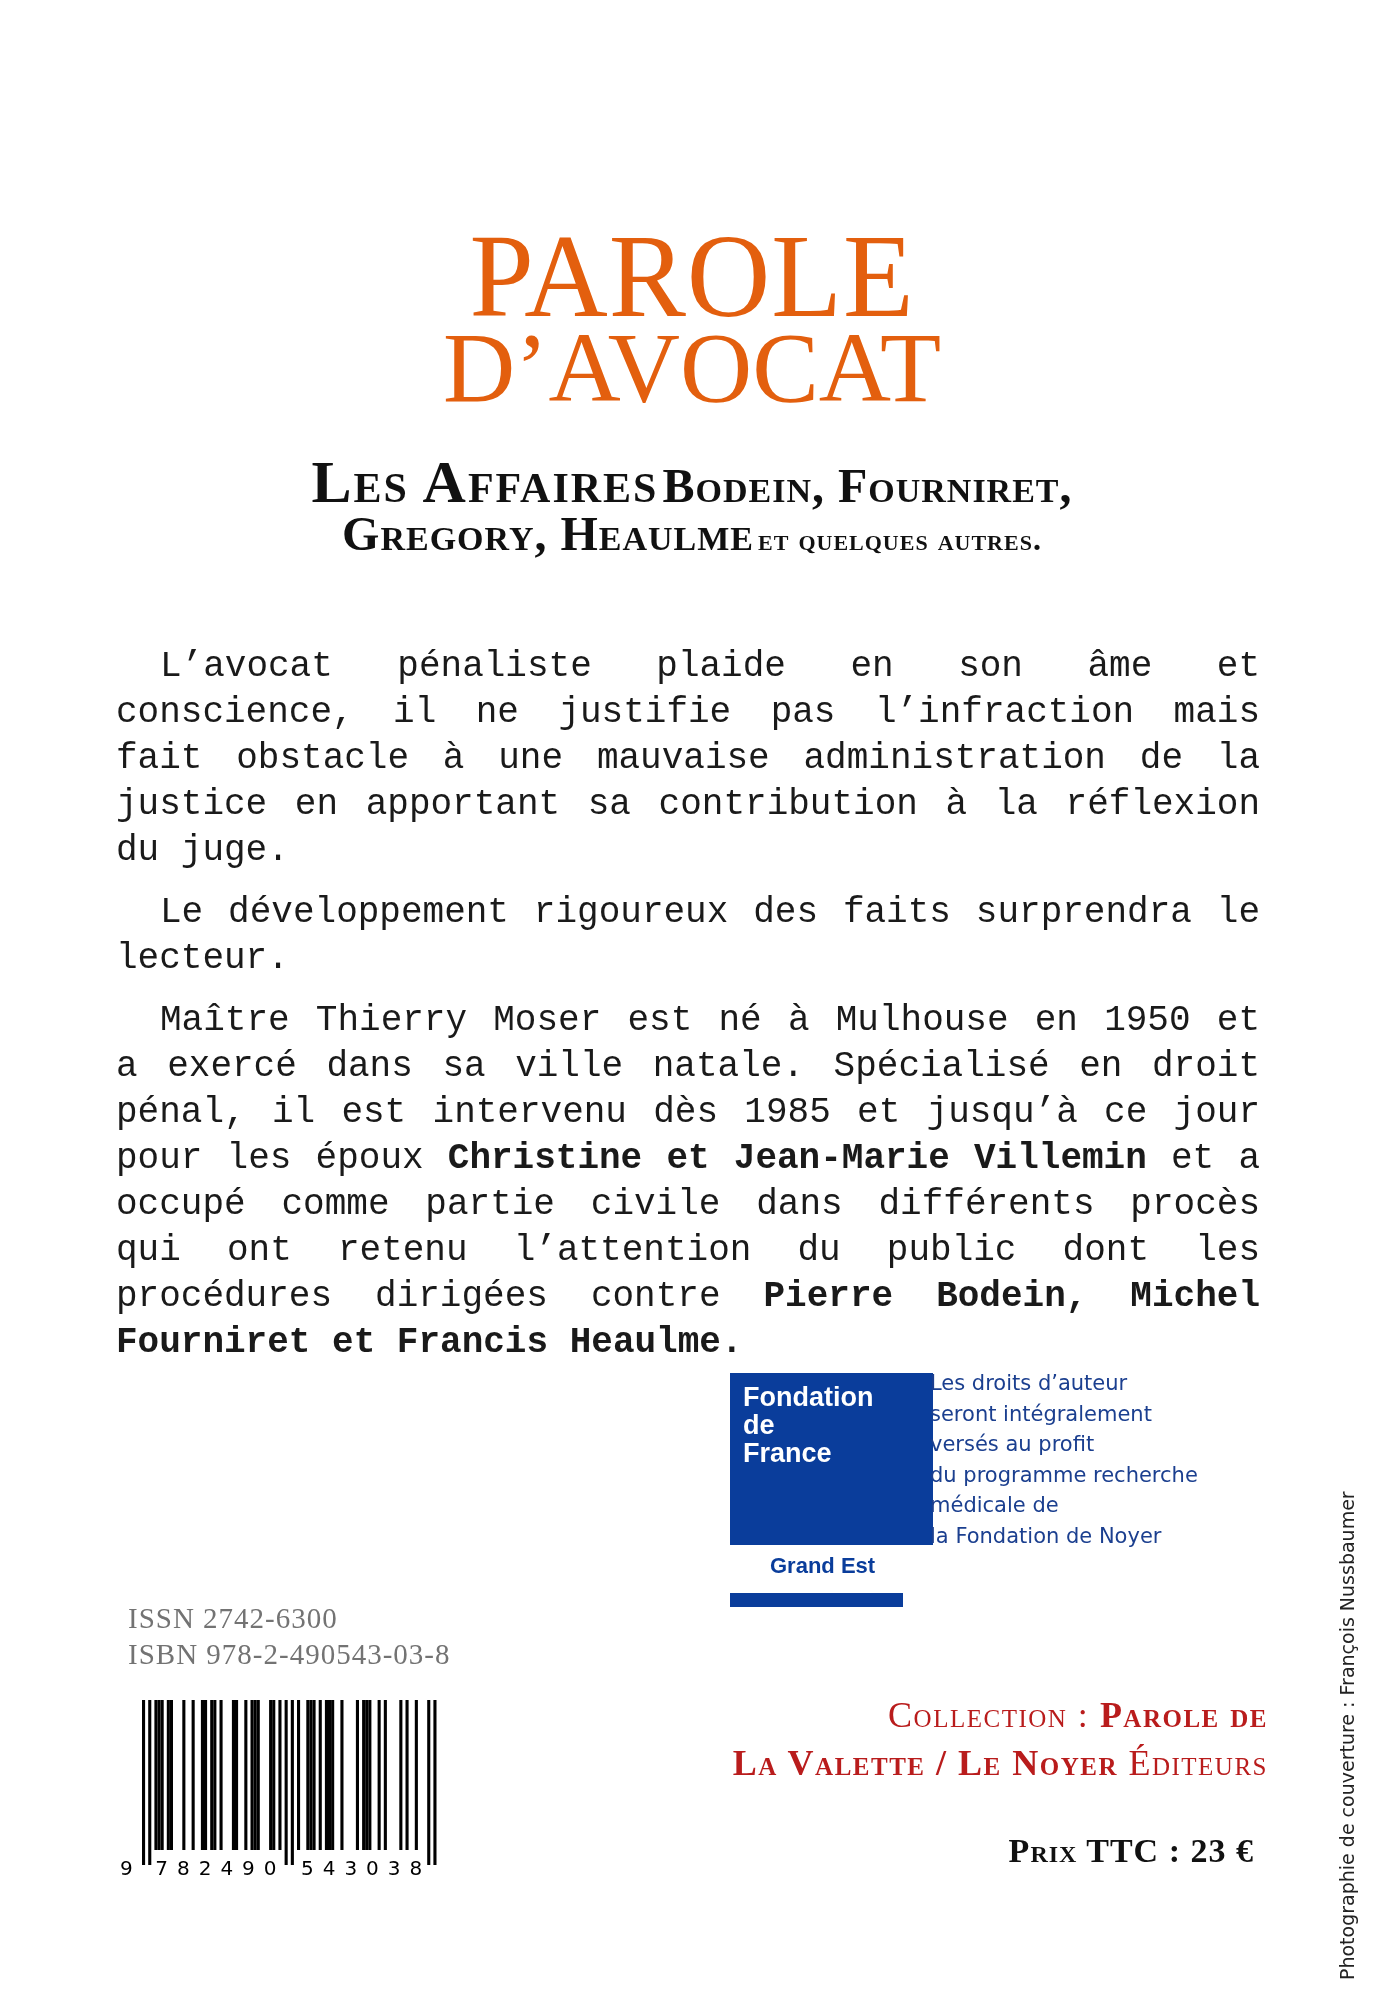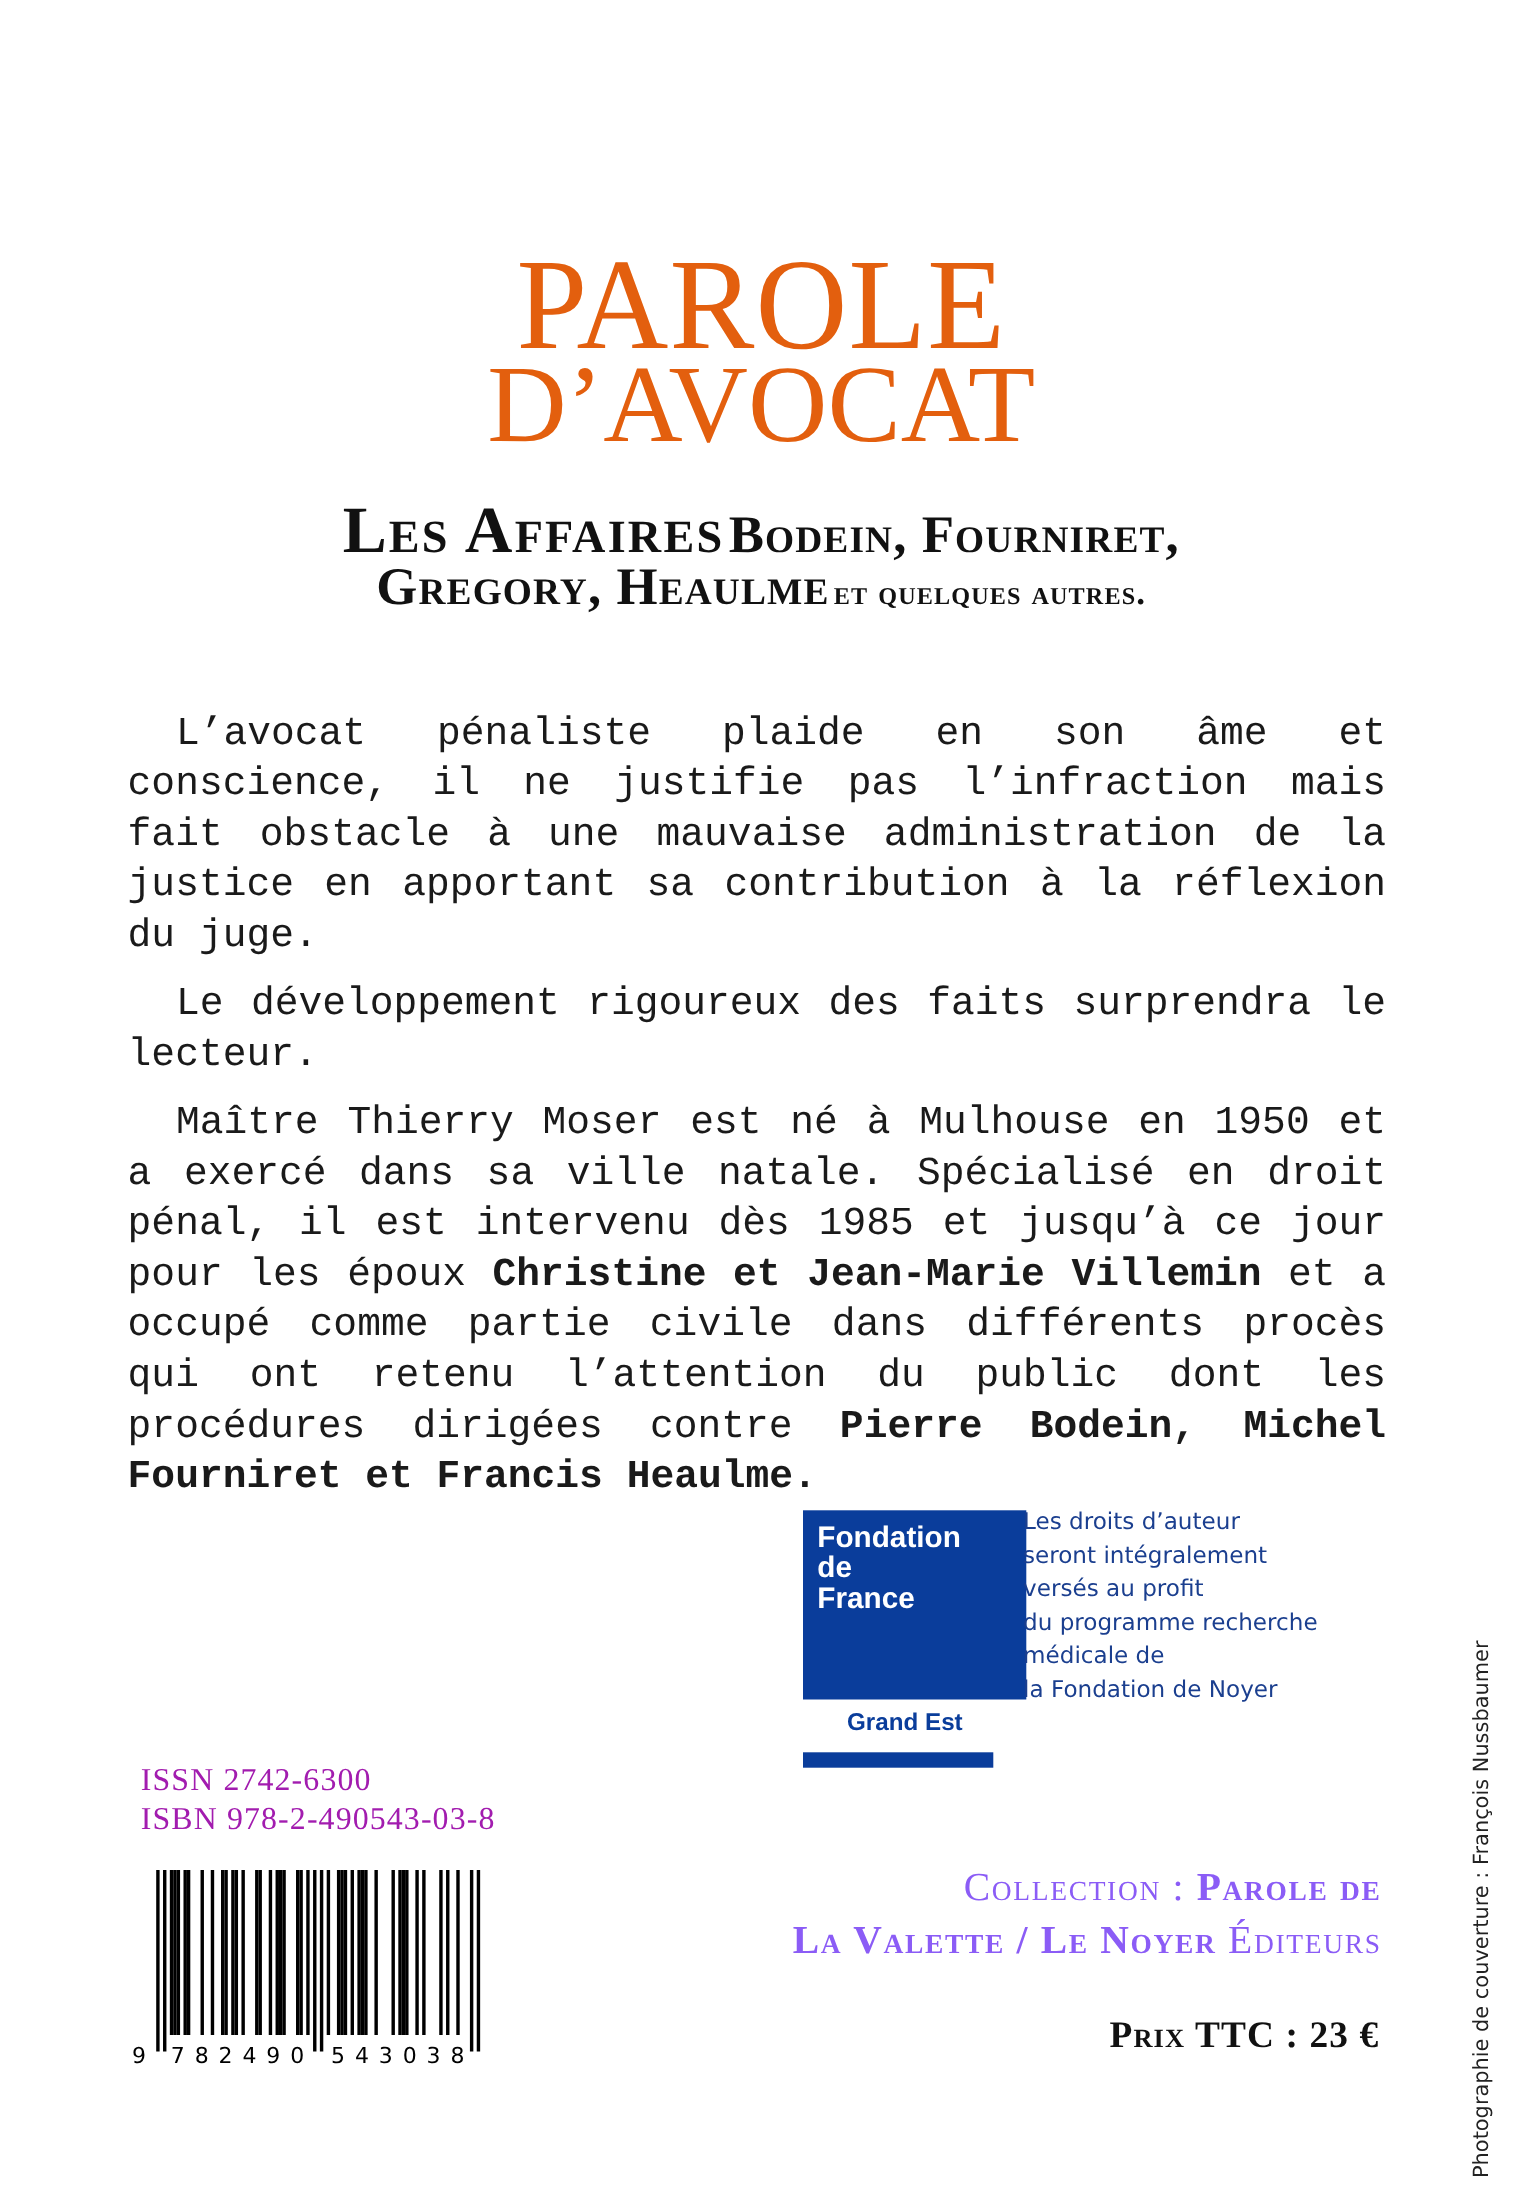--- a/index.html
+++ b/index.html
@@ -35,28 +35,28 @@
       font-family: "Liberation Sans", "DejaVu Sans", sans-serif; font-weight: bold; font-size: 27px; line-height: 28px; }
     .fdf-region { left: 730px; top: 1553px; color: #0a3d9b; font-family: "Liberation Sans", "DejaVu Sans", sans-serif;
       font-weight: bold; font-size: 22px; margin-left: 40px; }
     .fdf-bar { left: 730px; top: 1593px; width: 173px; height: 14px; background: #0a3d9b; }
     .fdf-note { left: 930px; top: 1368px; color: #1b3f8f; font-family: "DejaVu Sans", "Liberation Sans", sans-serif;
       font-size: 21px; line-height: 30.5px; }
     .fdf-note div { white-space: nowrap; }
 
     
     .ids { left: 128px; top: 1600px; font-family: "Liberation Serif", "DejaVu Serif", serif;
-      font-size: 29px; line-height: 36px; color: #a21caf; letter-spacing: 1px; }
+      font-size: 29px; line-height: 36px; color: #737373; letter-spacing: 1px; }
 
     
     .barcode { left: 118px; top: 1690px; width: 340px; height: 190px; }
     .barcode svg { display: block; }
 
     
-    .collection { right: 128px; font-family: "Liberation Serif", "DejaVu Serif", serif; color: #8b5cf6;
+    .collection { right: 116px; font-family: "Liberation Serif", "DejaVu Serif", serif; color: #b91c1c;
       font-variant: small-caps; white-space: nowrap; line-height: 1; }
     .col-1 { top: 1697px; font-size: 36px; letter-spacing: 1.5px; }
     .col-2 { top: 1745px; font-size: 36px; letter-spacing: 1.5px; }
     .collection .n { font-weight: normal; }
     .collection .b { font-weight: bold; }
     .price { right: 130px; top: 1832px; font-family: "Liberation Serif", "DejaVu Serif", serif; font-weight: bold;
       font-variant: small-caps; font-size: 34px; letter-spacing: 1px; color: #111; white-space: nowrap; }
 
     
     .credit { left: 1336px; top: 1980px; transform-origin: 0 0; transform: rotate(-90deg);

